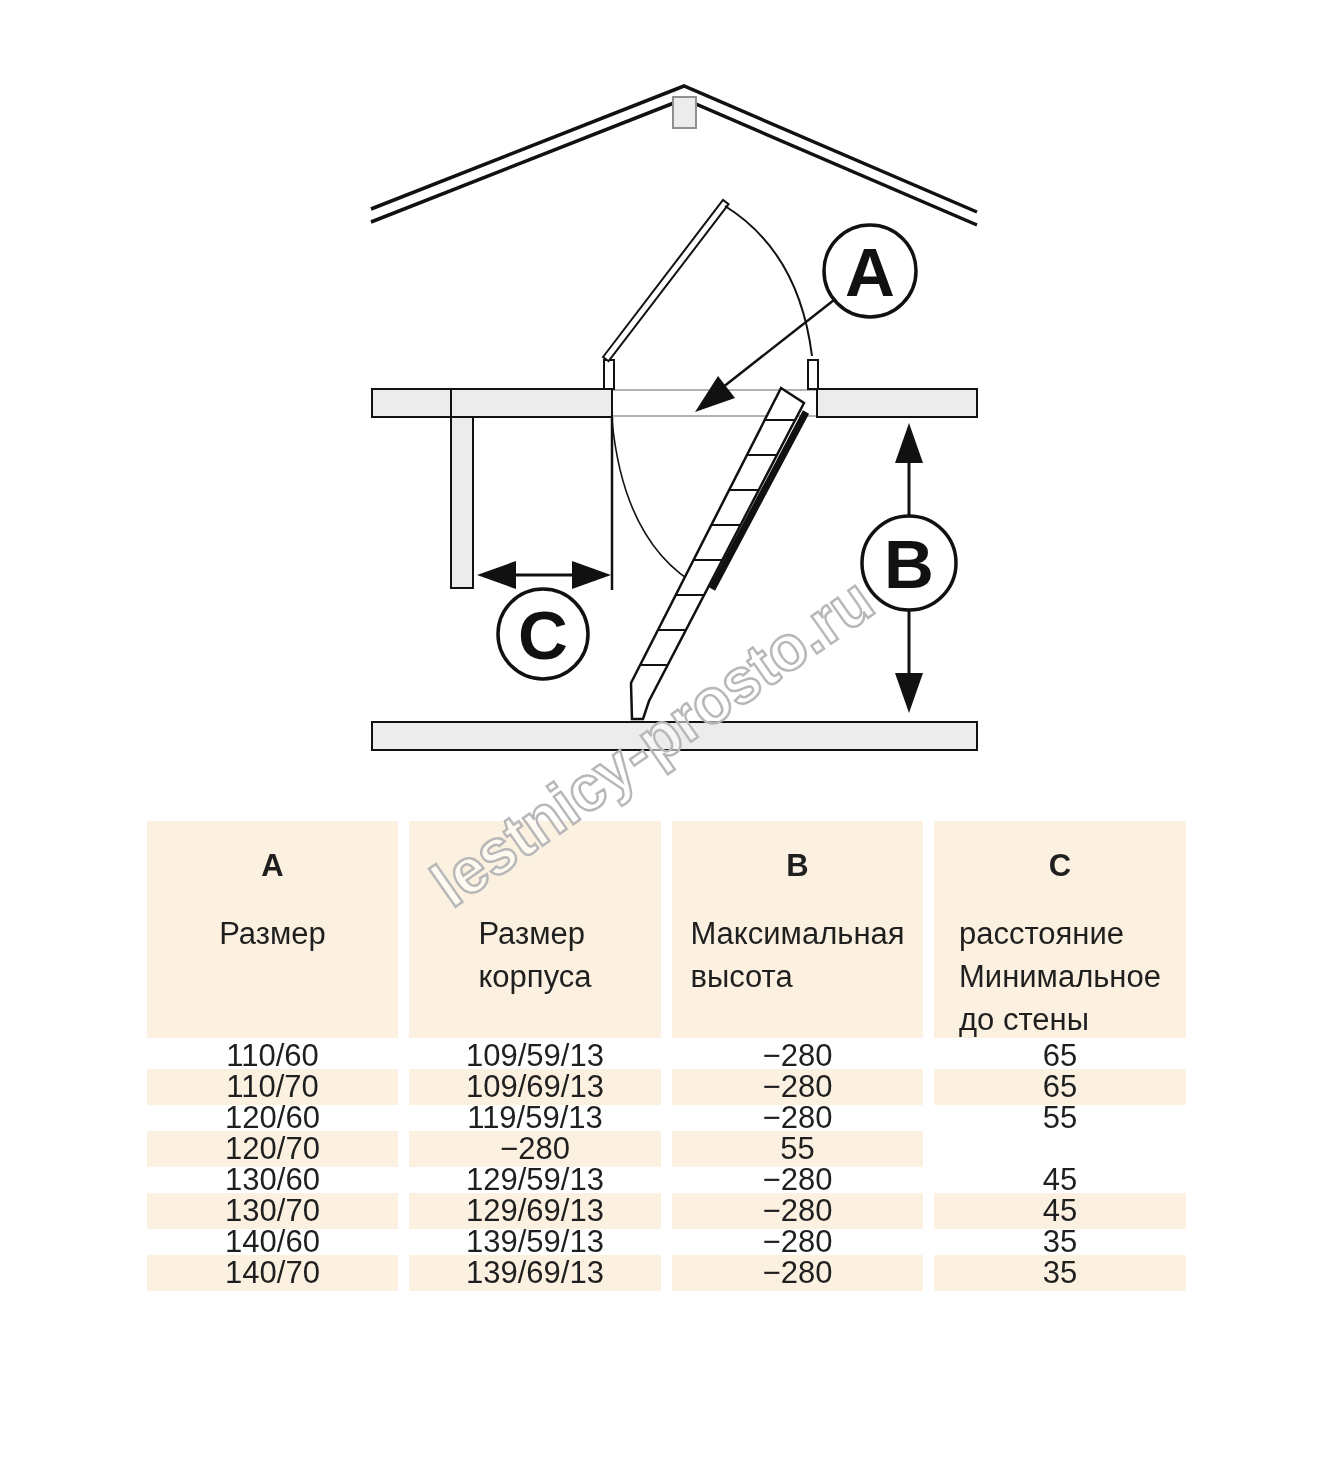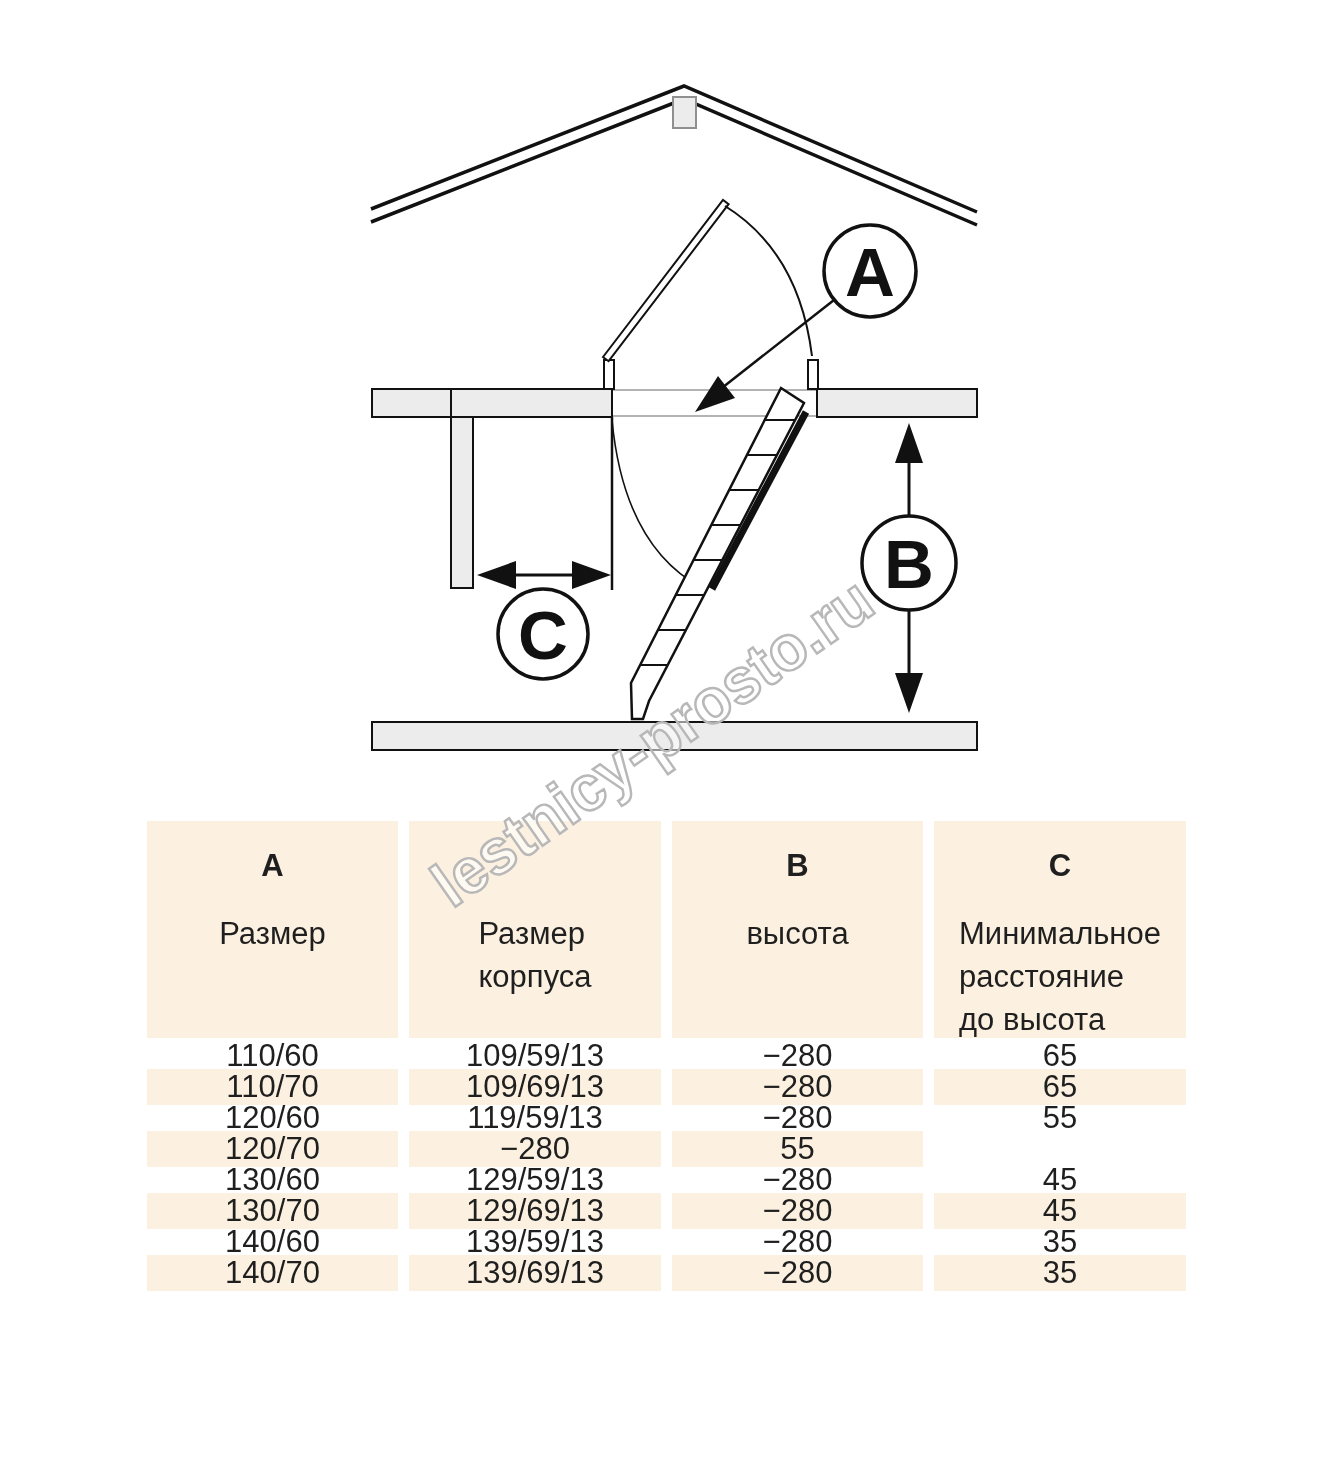--- a/index.html
+++ b/index.html
@@ -138,29 +138,30 @@
       <div class="header-cell">
         <div class="header-letter"></div>
         <div class="header-title">
           <div>Размер</div>
           <div>корпуса</div>
         </div>
       </div>
       <div class="header-cell">
         <div class="header-letter">B</div>
         <div class="header-title">
+          <div>Максимальная</div>
           <div>высота</div>
         </div>
       </div>
       <div class="header-cell">
         <div class="header-letter">C</div>
         <div class="header-title">
+          <div>расстояние</div>
           <div>Минимальное</div>
-          <div>расстояние</div>
-          <div>до высота</div>
+          <div>до стены</div>
         </div>
       </div>
     </div>
     <div>
     <div class="t-row">
       <div class="t-cell">110/60</div>
       <div class="t-cell">109/59/13</div>
       <div class="t-cell">−280</div>
       <div class="t-cell">65</div>
     </div>

